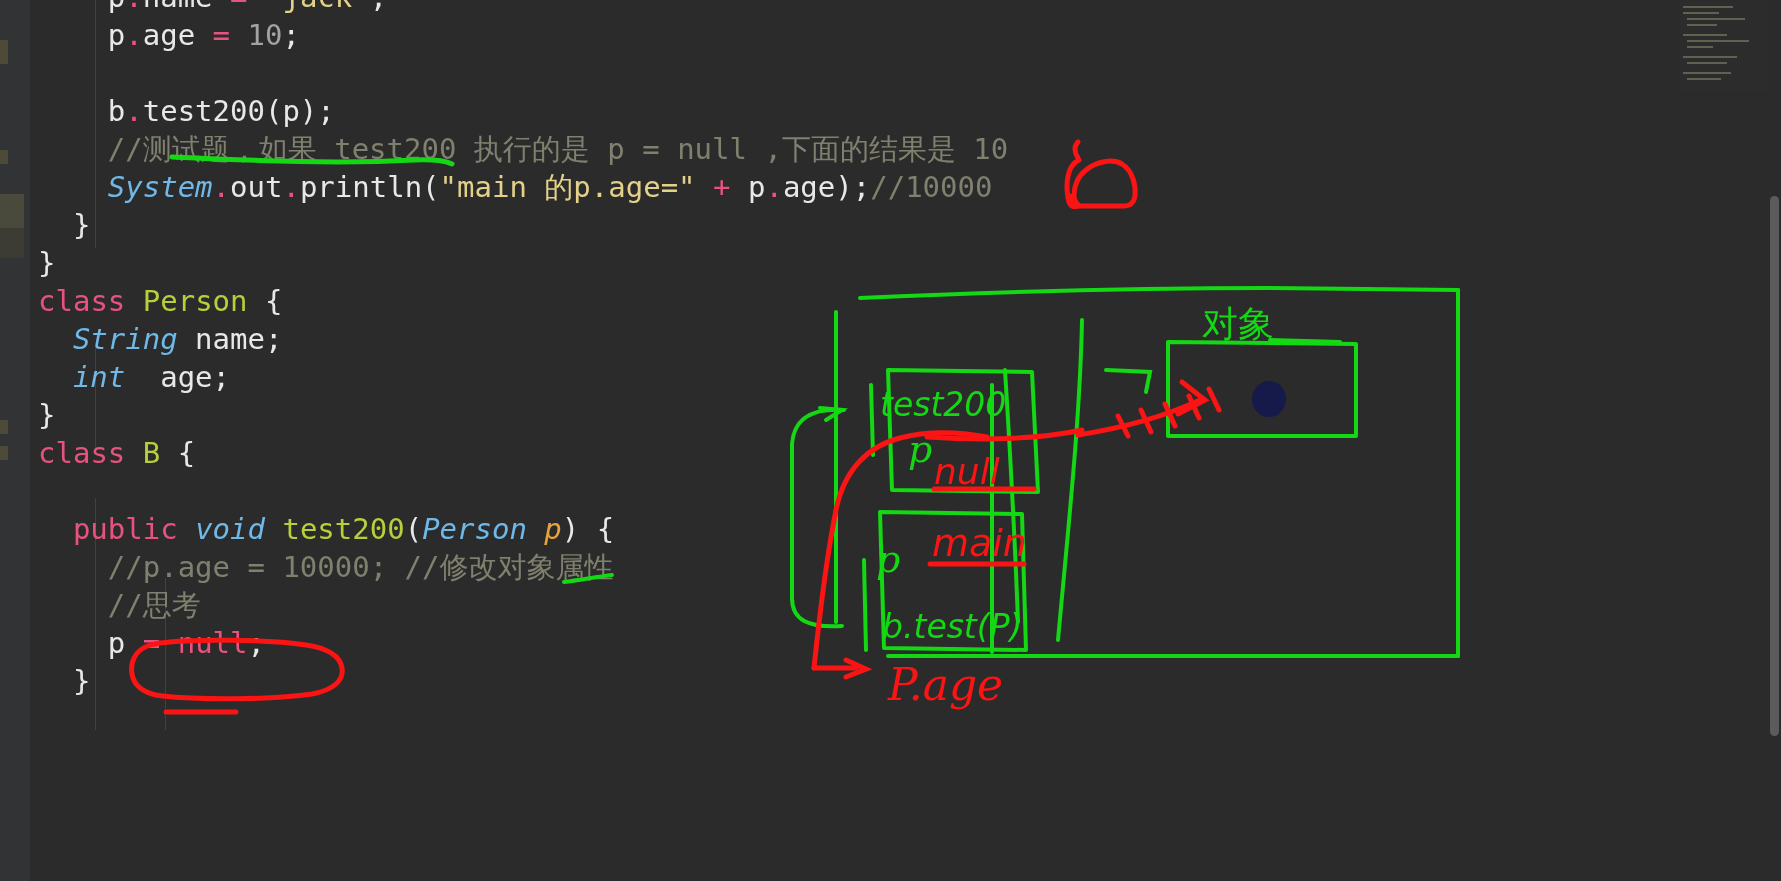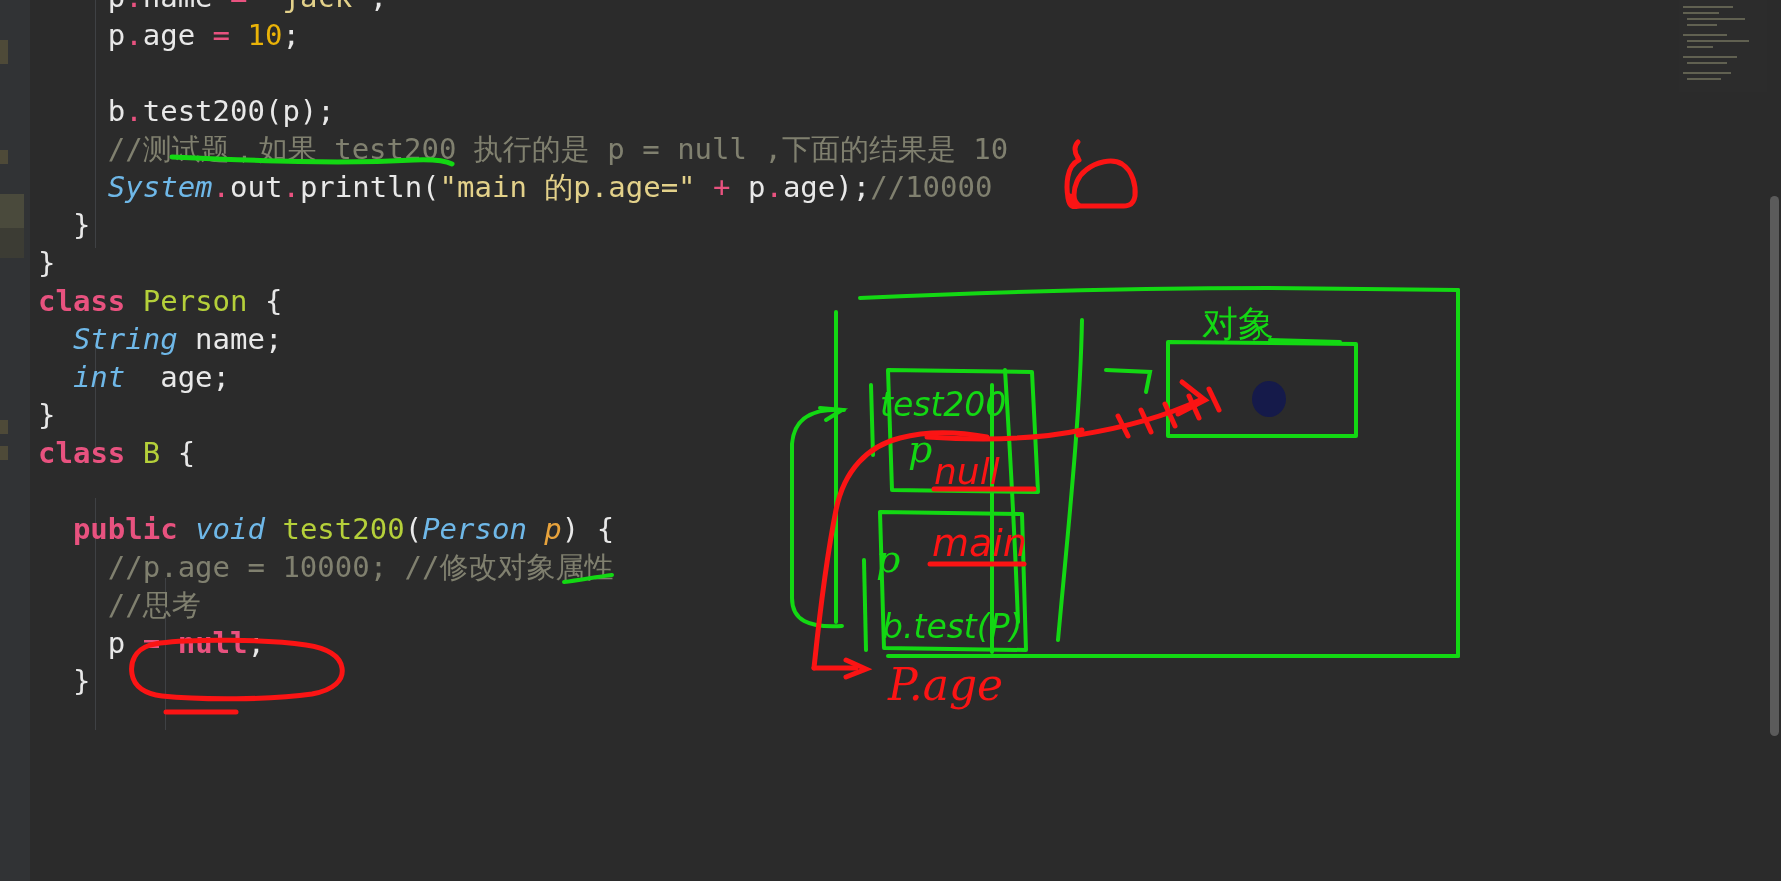--- a/index.html
+++ b/index.html
@@ -71,25 +71,25 @@
     color: #dcdcdc;
   }
   .line {
     position: absolute;
     left: 0;
     white-space: pre;
     height: 38px;
     font-size: 29px;
     line-height: 38px;
   }
-  .kw      { color: #e8527f; font-weight: bold; }
+  .kw      { color: #e8527f; }
   .type    { color: #6fb8e8; font-style: italic; }
   .cls     { color: #b5d03a; }
   .str     { color: #e3d18a; }
-  .num     { color: #eab308; }
+  .num     { color: #a3a3a3; }
   .plain   { color: #e8e8e8; }
   .dot     { color: #e8527f; }
   .cmt     { color: #80806f; }
   .param   { color: #e8a33c; font-style: italic; }
   .eq      { color: #e8527f; }
 
   
   .scrollbar-track {
     position: absolute;
     right: 0; top: 0;

